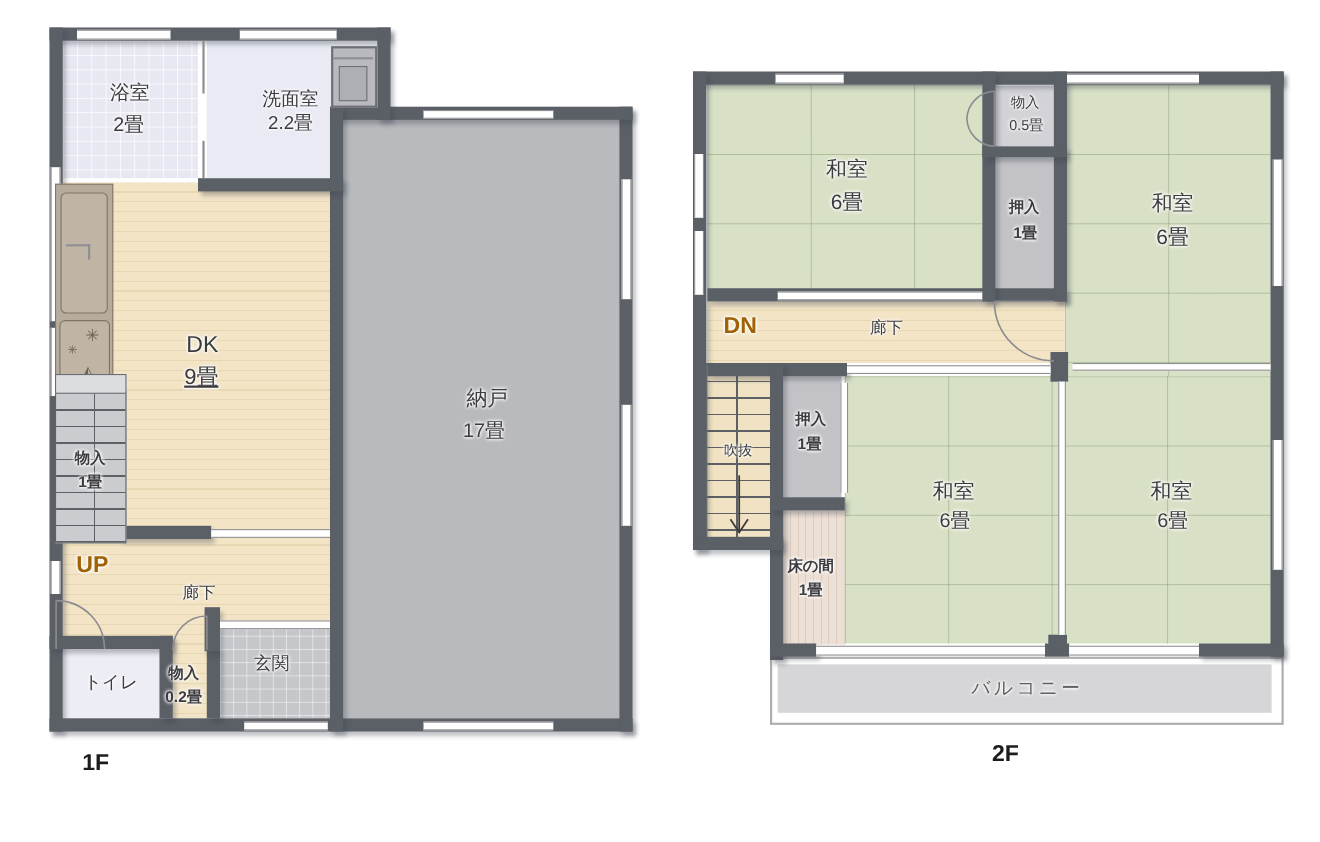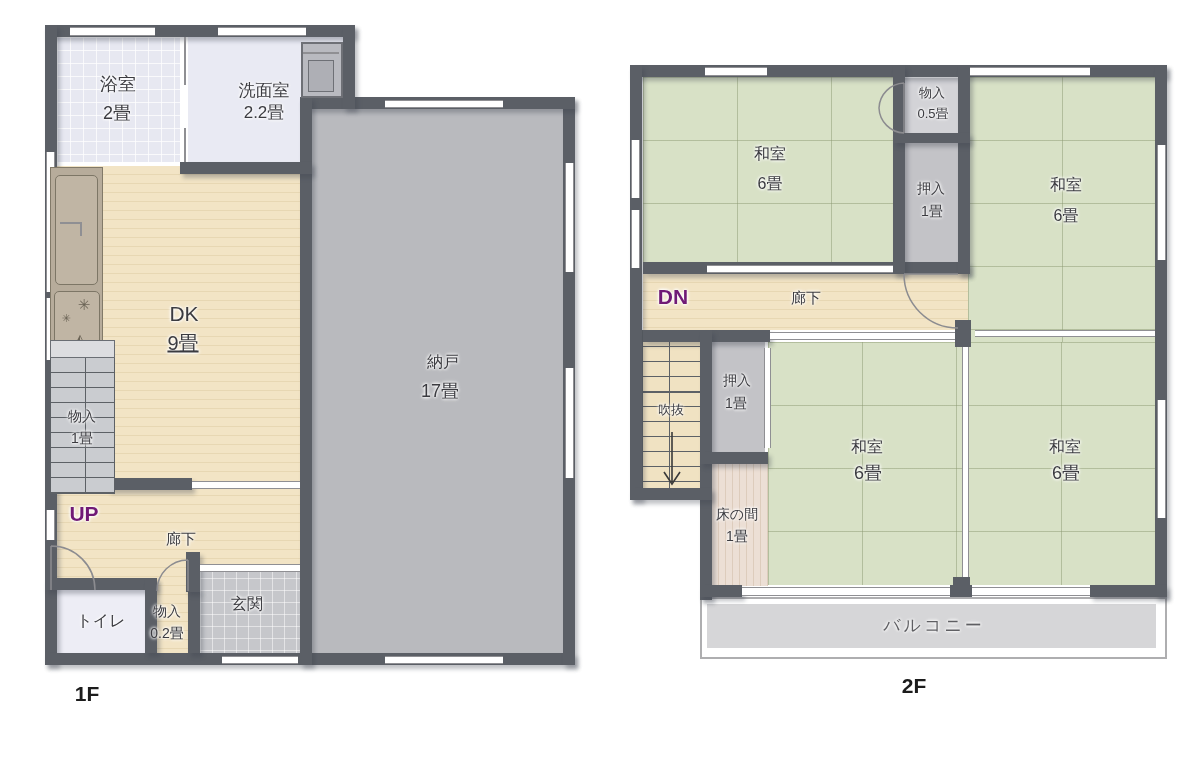--- a/index.html
+++ b/index.html
@@ -44,23 +44,23 @@
   .washer{position:absolute;background:#b9bac0;border:2px solid #6e7076;}
   .washer-in{position:absolute;background:#aeafb5;border:1.5px solid #6e7076;}
   .balc-rail{position:absolute;background:#fff;border:2px solid #aeaeb0;}
   .balc{position:absolute;background:#d6d6d8;}
   .arc{position:absolute;overflow:visible;}
   .arc path{stroke:#8c8c90;stroke-width:1.5;fill:none;}
   .arrow path{stroke:#3a3a3a;stroke-width:1.6;fill:none;}
   
   .lbl{position:absolute;transform:translate(-50%,-50%);white-space:nowrap;color:#3b3b40;
        font-size:18px;text-shadow:0 0 3px #fff,0 0 3px #fff,0 0 4px #fff;}
-  .fs13{font-size:13px;} .fs14{font-size:14px;} .fs15{font-size:15px;} .fs16{font-size:16px;}
-  .fs17{font-size:17px;} .fs19{font-size:16px;} .fs20{font-size:20px;} .fs21{font-size:21px;}
-  .bold{font-weight:bold;color:#701a75;}
+  .fs13{font-size:13px;} .fs14{font-size:14px;font-weight:bold;} .fs15{font-size:15px;} .fs16{font-size:16px;}
+  .fs17{font-size:17px;} .fs19{font-size:19px;} .fs20{font-size:20px;} .fs21{font-size:21px;}
+  .bold{font-weight:bold;color:#a16207;}
   .floorlbl{font-weight:bold;color:#1c1c1c;font-size:21px;}
   .balclbl{color:#5f5f63;letter-spacing:3px;}
   .burner{position:absolute;color:#6b6456;font-size:13px;transform:translate(-50%,-50%);}
 </style>
 </head>
 <body>
 
 <div class="canvas">
 
   <div class="tile-bath" style="left:57px;top:37px;width:123px;height:125px;"></div>

